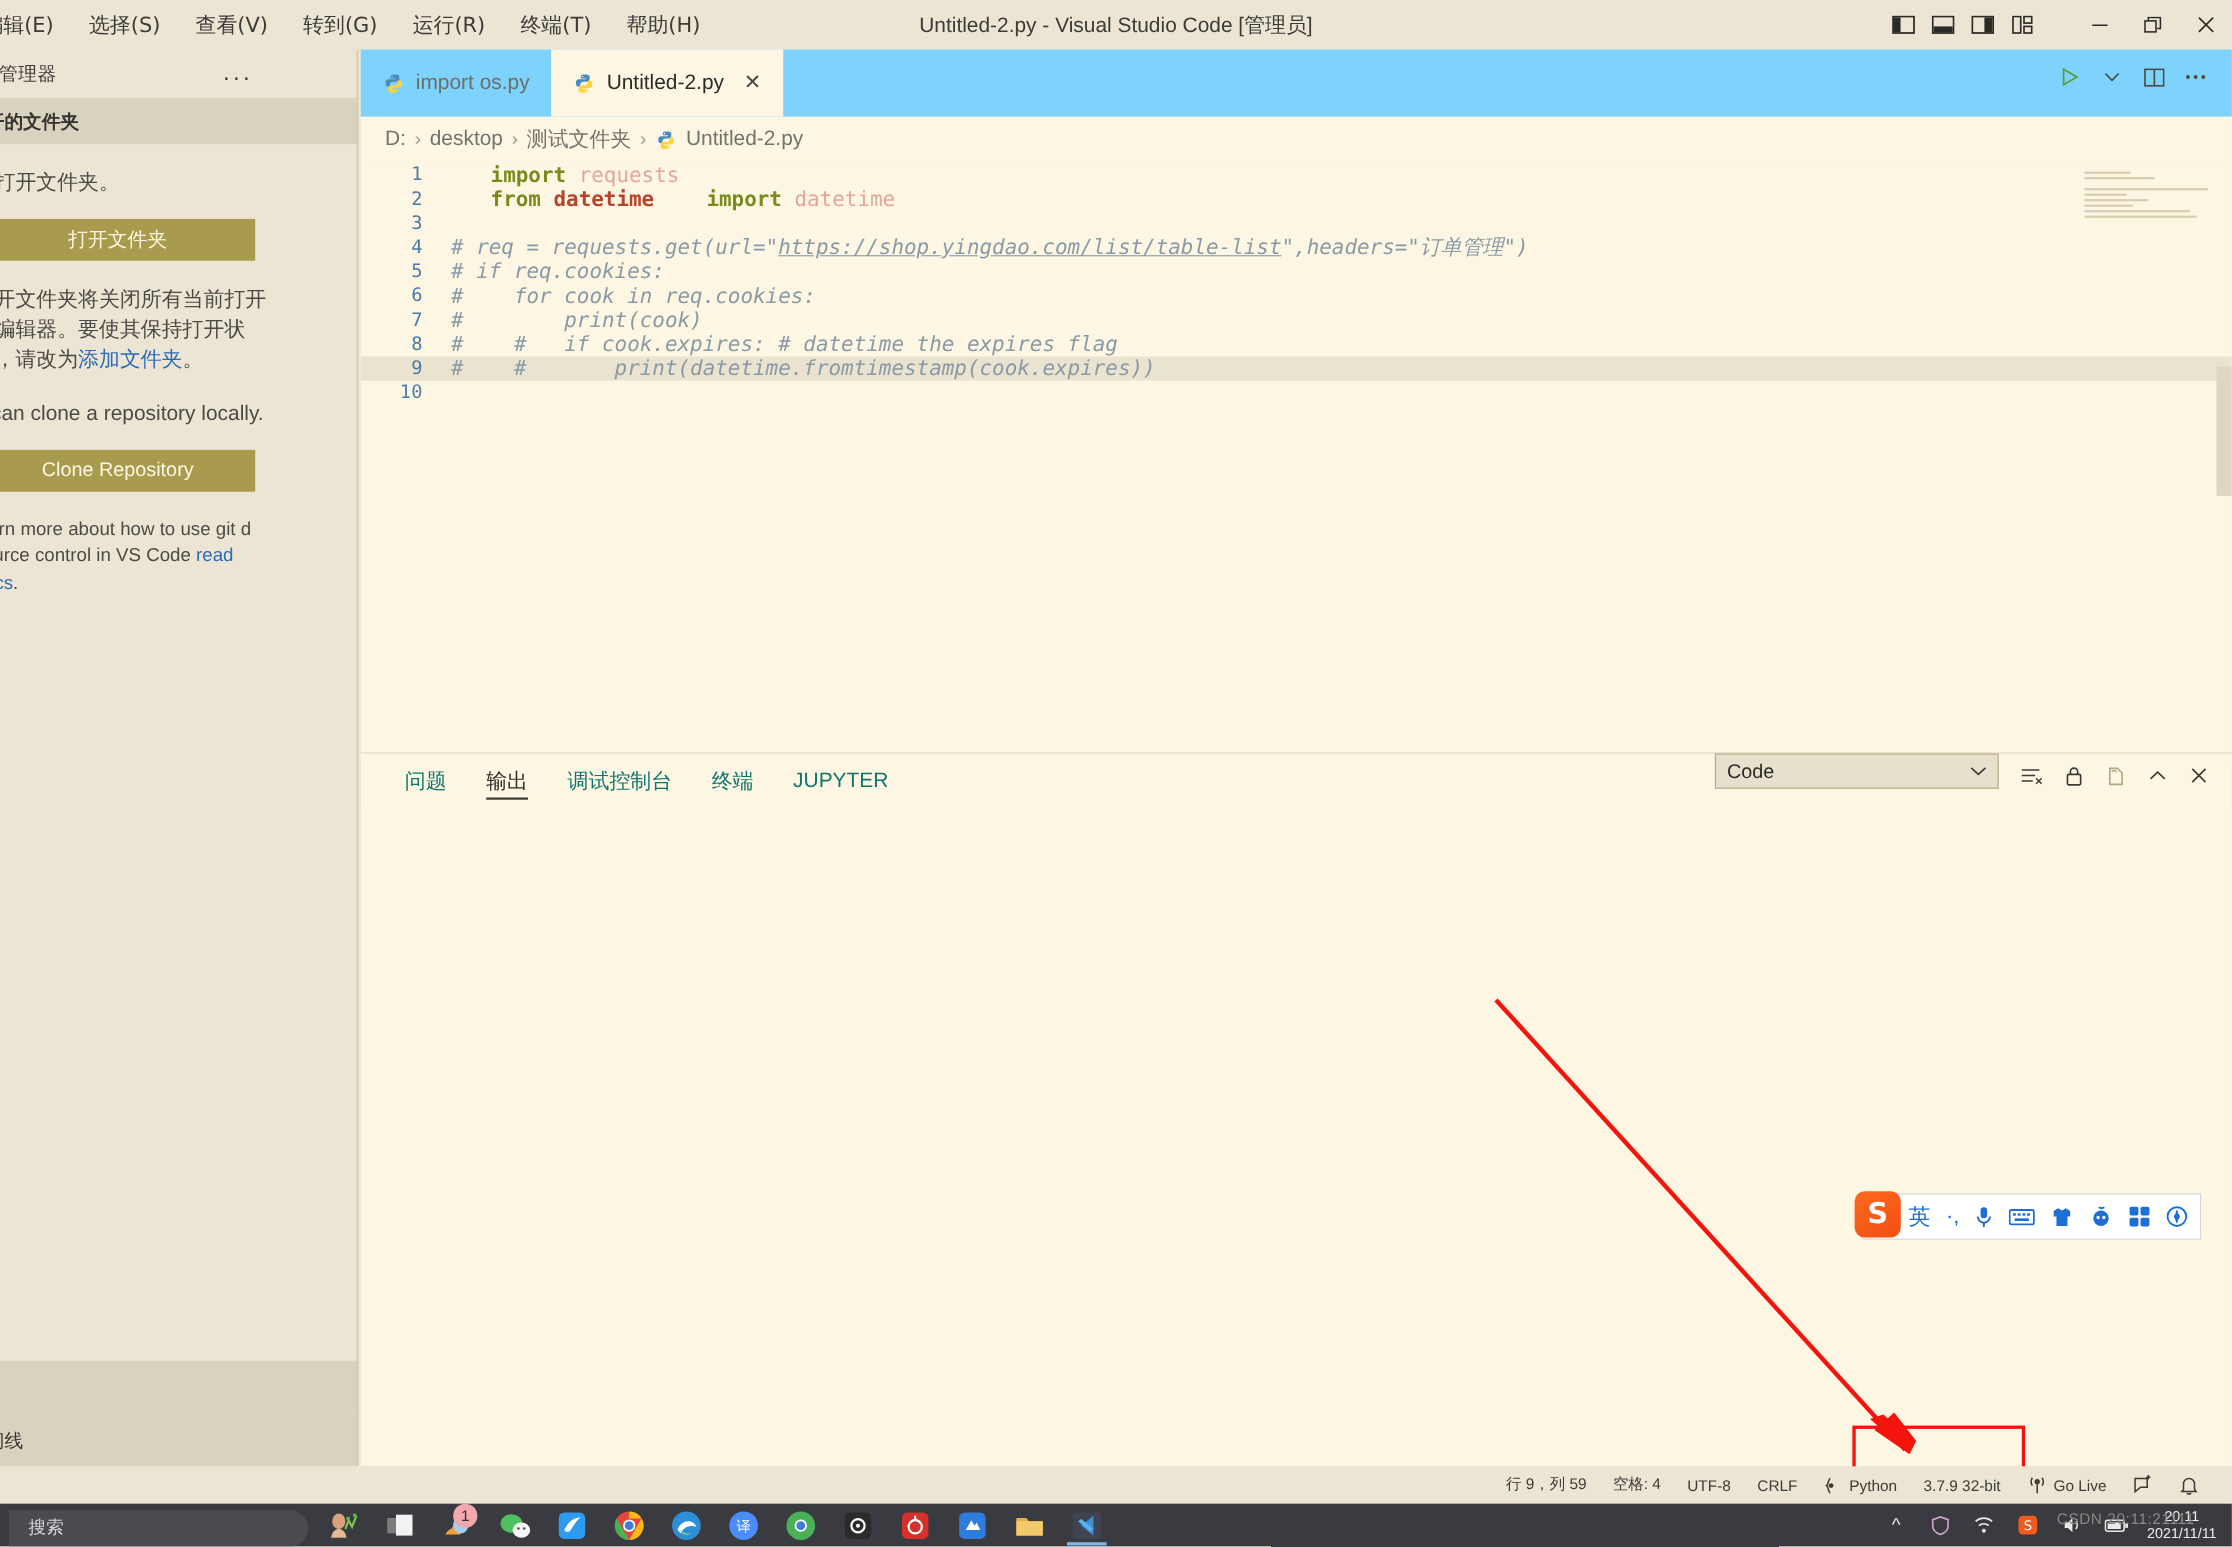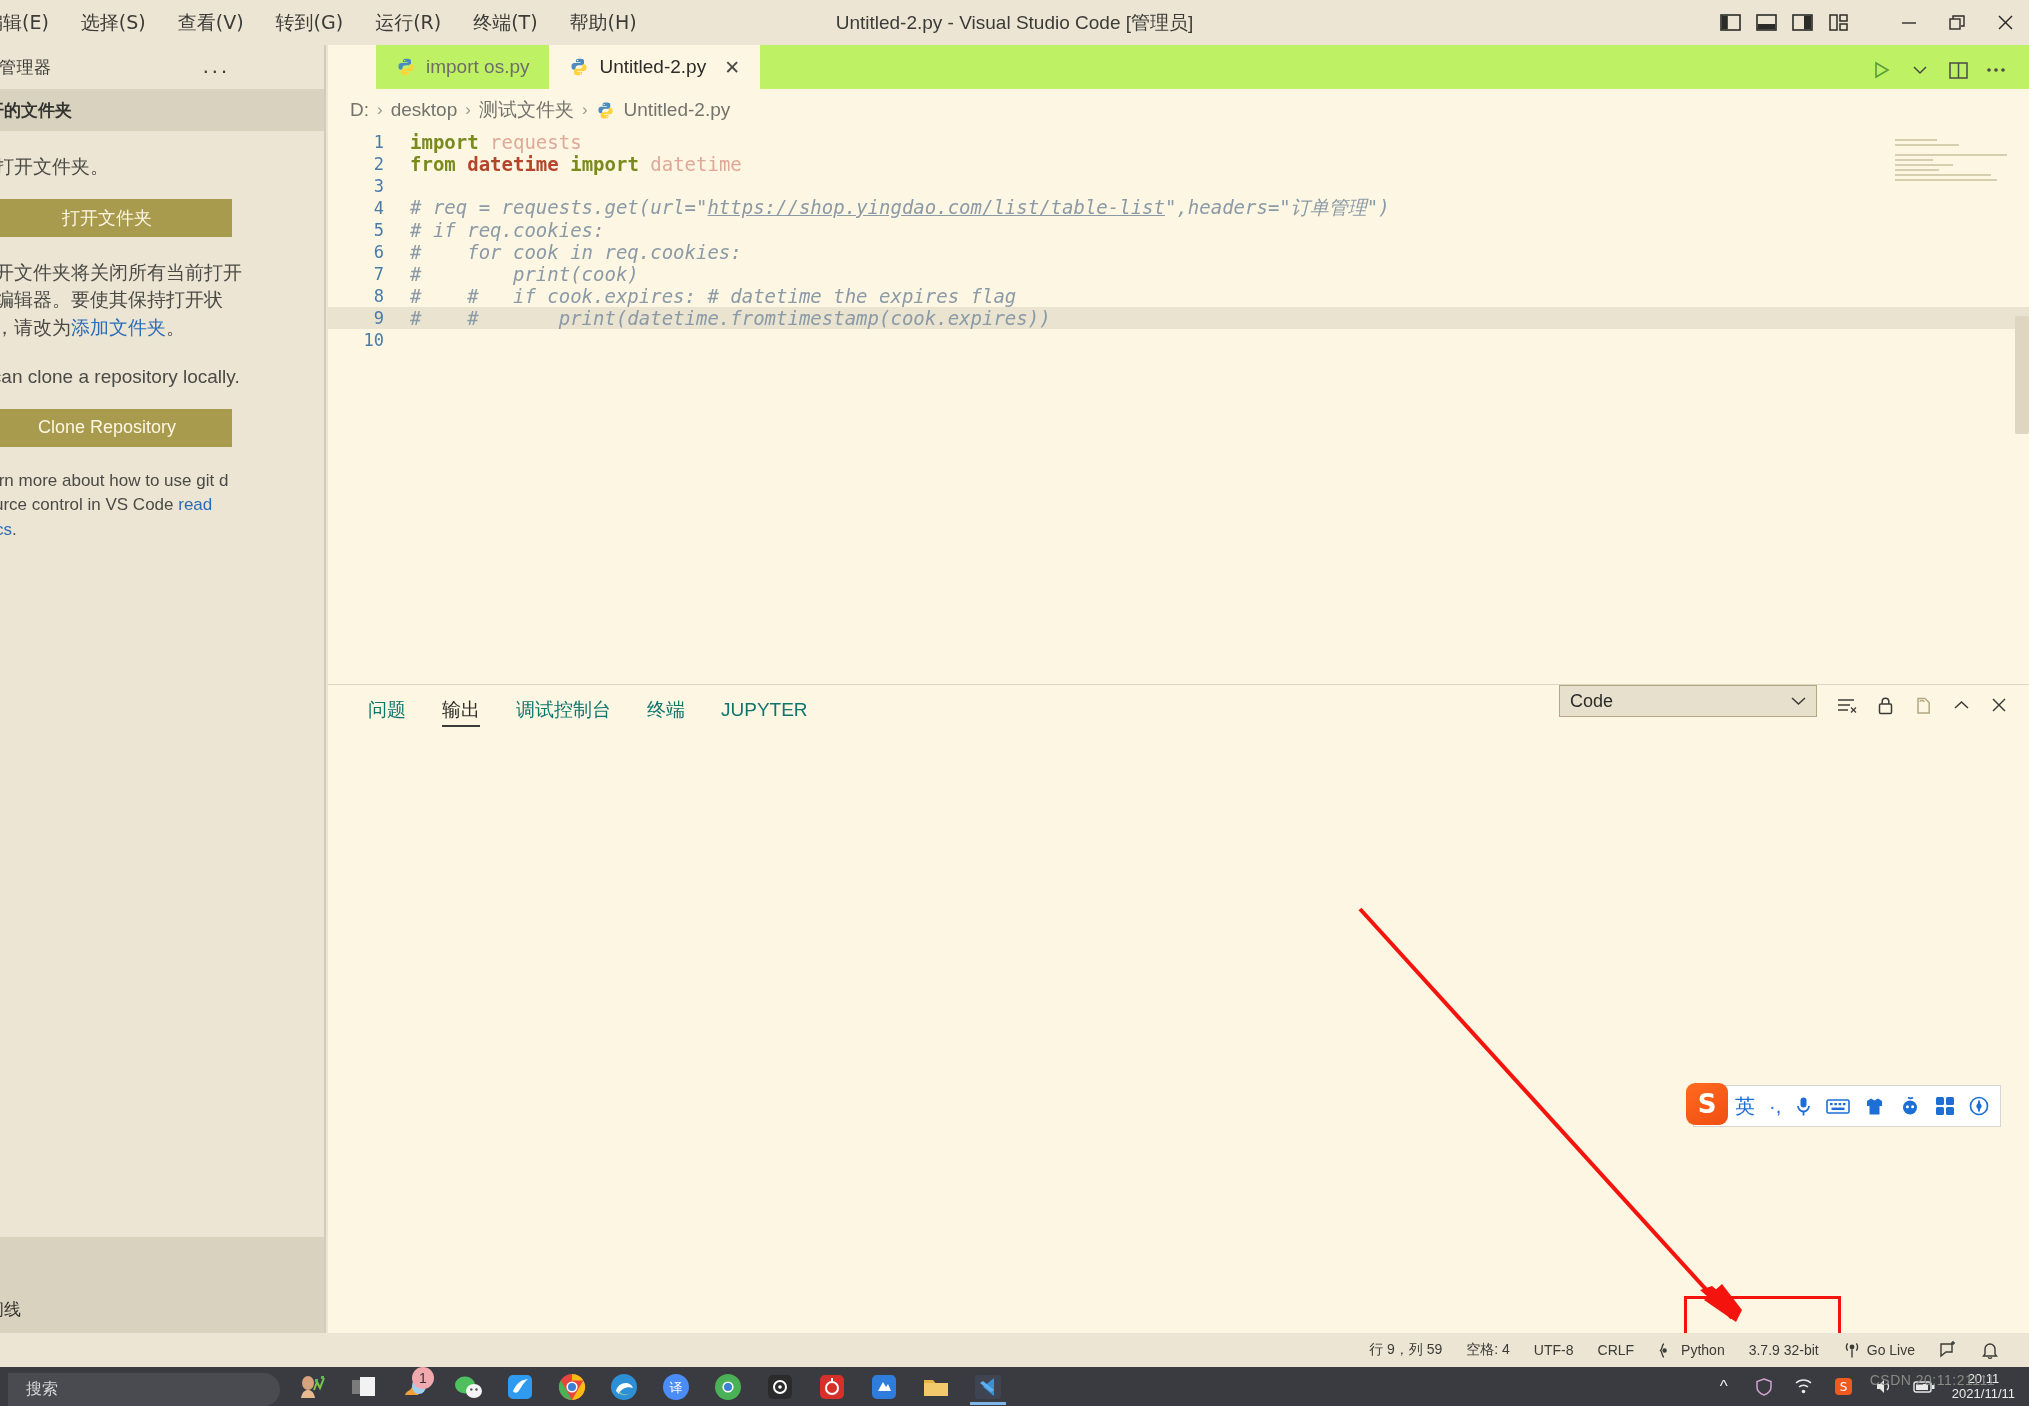--- a/index.html
+++ b/index.html
@@ -97,24 +97,23 @@
     background: #d3ccb8;
   }
 
   
   .editor-area {
     position: absolute; left: 328px; top: 45px;
     width: 1701px; height: 639px;
     background: #fdf6e3;
   }
   .tabbar {
-    height: 44px; background: #bef264;
+    height: 61px; background: #7dd3fc;
     display: flex; align-items: stretch;
     position: relative;
-    margin-left: 48px;
   }
   .tab {
     display: flex; align-items: center; gap: 10px;
     padding: 0 20px; font-size: 19px;
     color: #6e6e68; cursor: default; position: relative;
   }
   .tab.active {
     background: #fdf6e3; color: #2b2b28;
   }
   .tab .pyicon { width: 20px; height: 20px; display: block; flex: none; }
@@ -145,21 +144,21 @@
     font-family: "DejaVu Sans Mono", monospace; font-size: 19px;
     white-space: pre;
   }
   .code-line.hl { background: #eae3d0; }
   .ln {
     width: 56px; text-align: right; flex: none;
     color: #4a7ba6; font-size: 17px; padding-right: 0;
     font-family: "DejaVu Sans Mono", monospace;
   }
   .code-txt { padding-left: 26px; }
-  .k  { color: #7a8b1e; font-weight: bold; }  
+  .k  { color: #7a8b1e; font-weight: bold; margin-left: 36px; }  
   .k2 { color: #b5452a; font-weight: bold; }  
   .mod{ color: #e0a898; }                      
   .cm { color: #8a9aa6; font-style: italic; }  
   .cmurl { color: #8a9aa6; font-style: italic; text-decoration: underline; }
 
   .minimap {
     position: absolute; right: 14px; top: 8px; width: 120px; height: 60px;
     opacity: .55;
   }
   .minimap .mm-line { height: 2px; background: #b9ad85; margin-bottom: 3px; }

